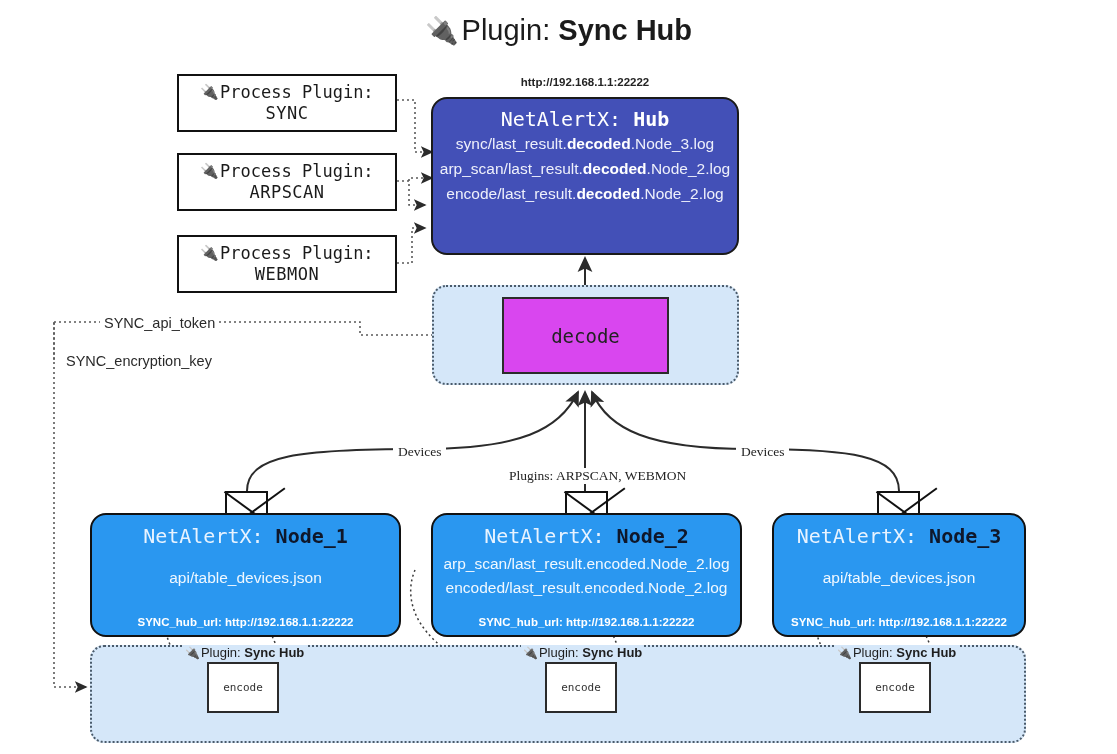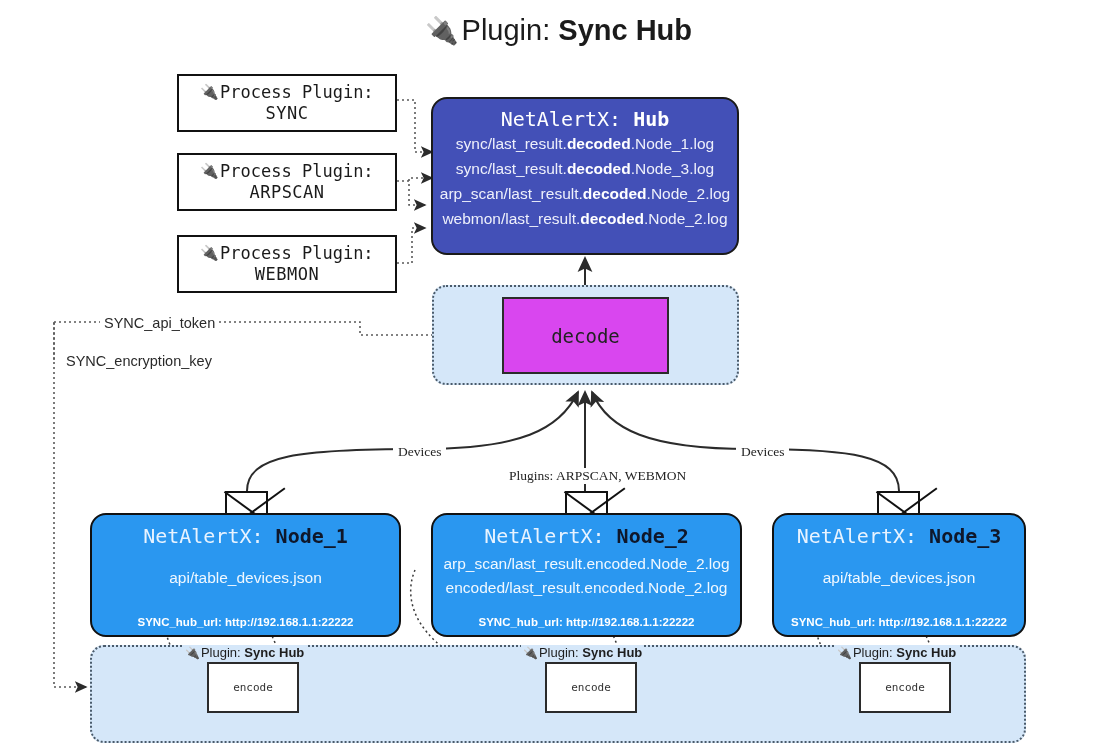--- a/index.html
+++ b/index.html
@@ -193,21 +193,21 @@
   
   #encodeWrap {
     left: 90px; top: 645px;
     width: 936px; height: 98px;
     background: #d5e7f9;
     border: 2px dotted #4a5b6b;
     border-radius: 14px;
   }
   .encodeBox {
     position: absolute;
-    width: 92px; height: 51px;
+    width: 72px; height: 51px;
     background: #fff;
     border: 2px solid #2b2b2b;
     display: flex; align-items: center; justify-content: center;
     font-family: "DejaVu Sans Mono", monospace;
     font-size: 11px;
     color: #333;
   }
   #enc1 { left: 207px; top: 662px; }
   #enc2 { left: 545px; top: 662px; }
   #enc3 { left: 859px; top: 662px; }
@@ -303,27 +303,27 @@
   </div>
 
   <div class="node proc" style="left:177px; top:235px;">
     <div class="l1">
         <span class="plug">🔌</span>
         <span>Process Plugin:</span>
       </div>
     <div class="l2">WEBMON</div>
   </div>
 
+  <div class="node" id="huburl">http://192.168.1.1:22222</div>
 
   <div class="node" id="hub">
     <div class="hubtitle"><span>NetAlertX: </span><b>Hub</b></div>
-    <div class="logline"><span>sync/last_result.</span><b>decoded</b><span>.Node_1.log</span></div>
     <div class="logline"><span>sync/last_result.</span><b>decoded</b><span>.Node_3.log</span></div>
     <div class="logline"><span>arp_scan/last_result.</span><b>decoded</b><span>.Node_2.log</span></div>
-    <div class="logline"><span>webmon/last_result.</span><b>decoded</b><span>.Node_2.log</span></div>
+    <div class="logline"><span>encode/last_result.</span><b>decoded</b><span>.Node_2.log</span></div>
   </div>
 
   <div class="node" id="decodeWrap"></div>
   <div class="node" id="decodeBox">decode</div>
 
   <div class="keylabel" id="lblApiToken">SYNC_api_token</div>
   <div class="keylabel" id="lblEncKey">SYNC_encryption_key</div>
 
   <div class="edgelabel" id="lblDevL">Devices</div>
   <div class="edgelabel" id="lblDevR">Devices</div>

